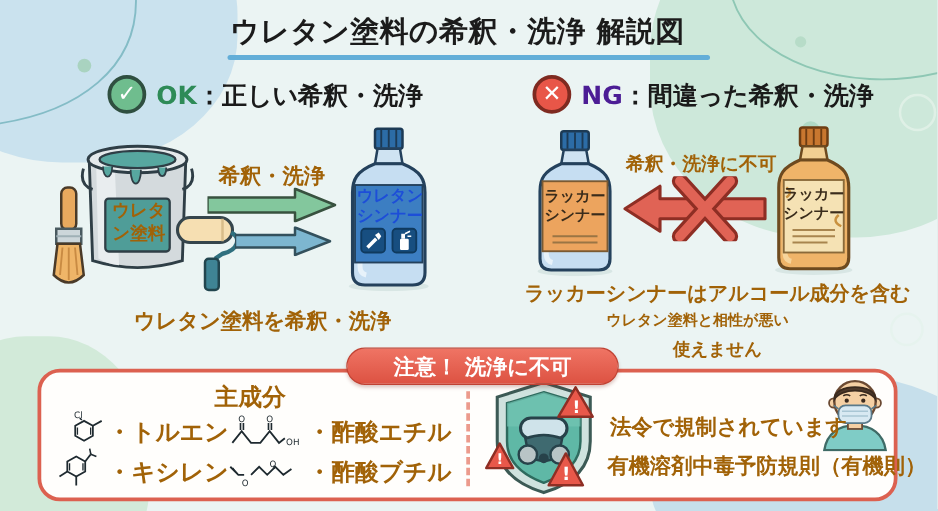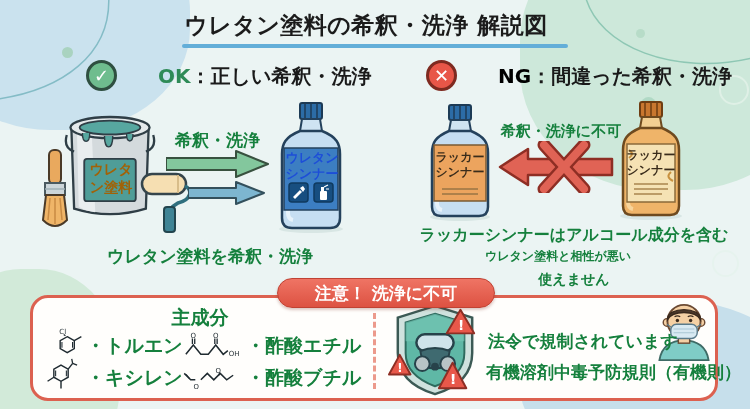--- a/index.html
+++ b/index.html
@@ -27,29 +27,29 @@
            font-size:23px; font-weight:bold; color:#1b1b1b; letter-spacing:0.5px; z-index:2; }
   .title-underline { position:absolute; left:182px; top:44px; width:386px; height:4px;
                      background:#63aed8; border-radius:2px; z-index:2; }
 
   
   .status-circle { position:absolute; width:31px; height:31px; border-radius:50%;
                    display:flex; align-items:center; justify-content:center;
                    color:#fff; font-weight:bold; font-size:18px; z-index:2; }
   .ok-circle { left:86px; top:60px; background:#6fbd8e; border:3px solid #2f4f40; }
   .ng-circle { left:426px; top:60px; background:#e85648; border:3px solid #7e2a20; }
-  .sec-heading { position:absolute; font-size:20px; font-weight:bold; color:#1a1a1a; z-index:2;margin-left:33px; }
+  .sec-heading { position:absolute; font-size:20px; font-weight:bold; color:#1a1a1a; z-index:2; }
   .ok-heading { left:125px; top:63px; }
   .ng-heading { left:465px; top:63px; }
   .ok-prefix { color:#2e8b57; }
-  .ng-prefix { color:#000000; }
+  .ng-prefix { color:#4c1d95; }
 
   
   .art { position:absolute; z-index:1; }
-  .txt { position:absolute; z-index:3; font-weight:bold; color:#15803d; }
+  .txt { position:absolute; z-index:3; font-weight:bold; color:#a16207; }
 
   .ok-arrow-label { left:165px; top:129px; width:105px; text-align:center; font-size:17px; }
   .ok-caption    { left:55px;  top:245px; width:310px; text-align:center; font-size:17px; }
   .paint-can-label { left:84px; top:161px; width:54px; text-align:center; font-size:14px;
                      line-height:1.25; color:#a16207; word-break:break-all; }
   .ok-bottle-label { left:283px; top:150px; width:58px; text-align:center; font-size:13px;
                      line-height:1.2; color:#1d4ed8; word-break:break-all; }
 
   .ng-arrow-label { left:492px; top:122px; width:138px; text-align:center; font-size:15px; }
   .ng-left-bottle-label  { left:431px; top:150px; width:58px; text-align:center; font-size:12px;

